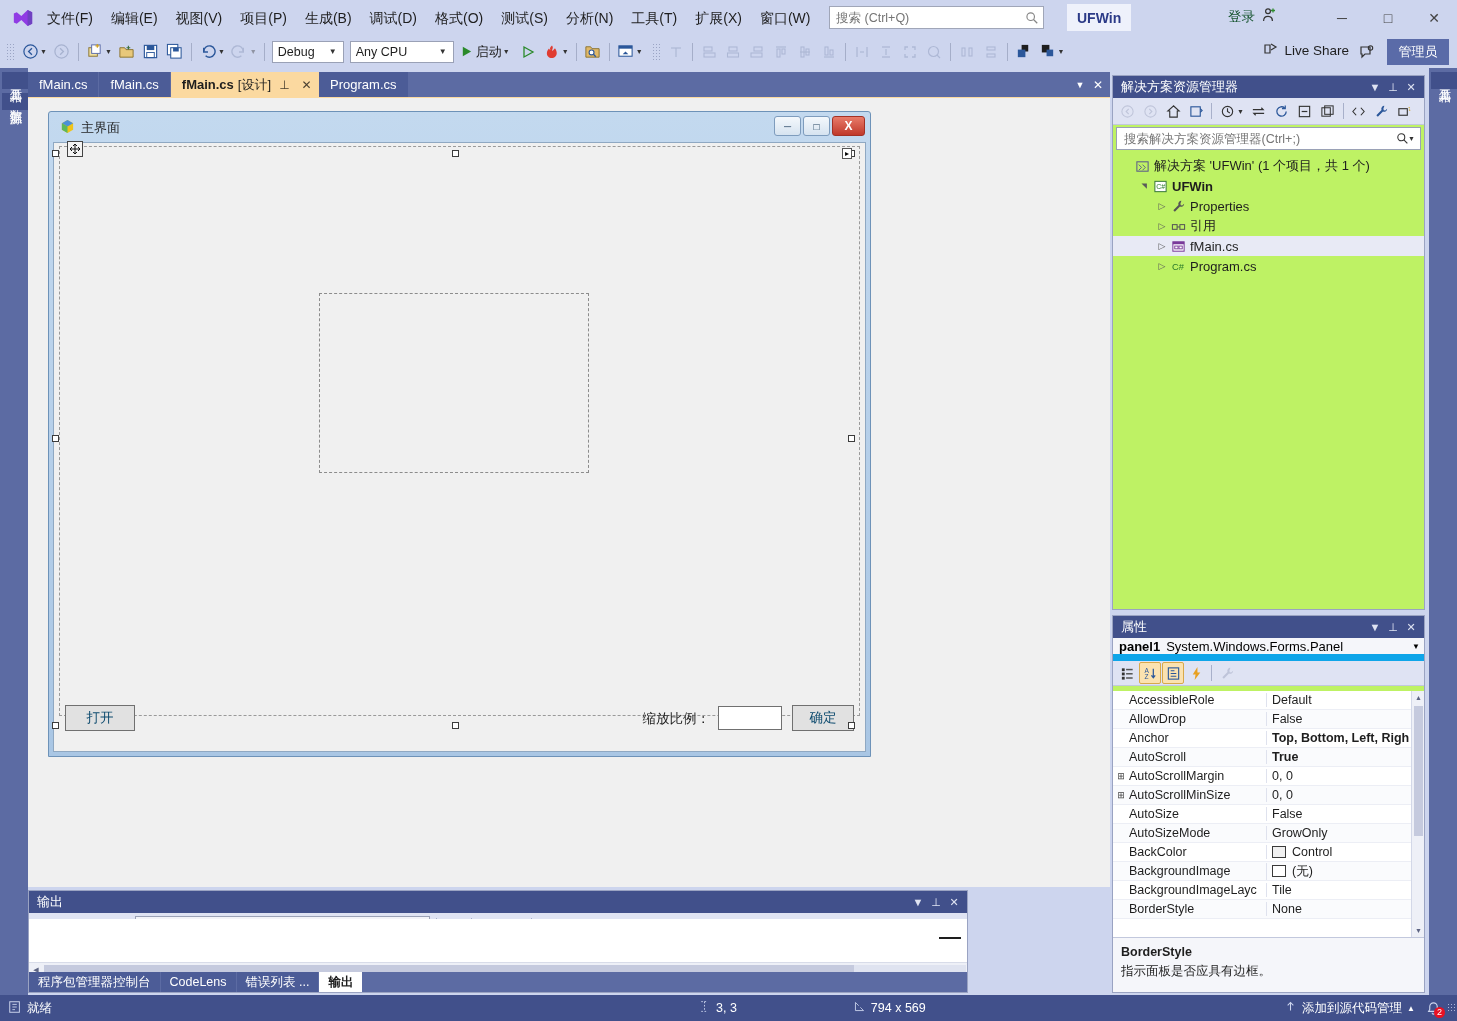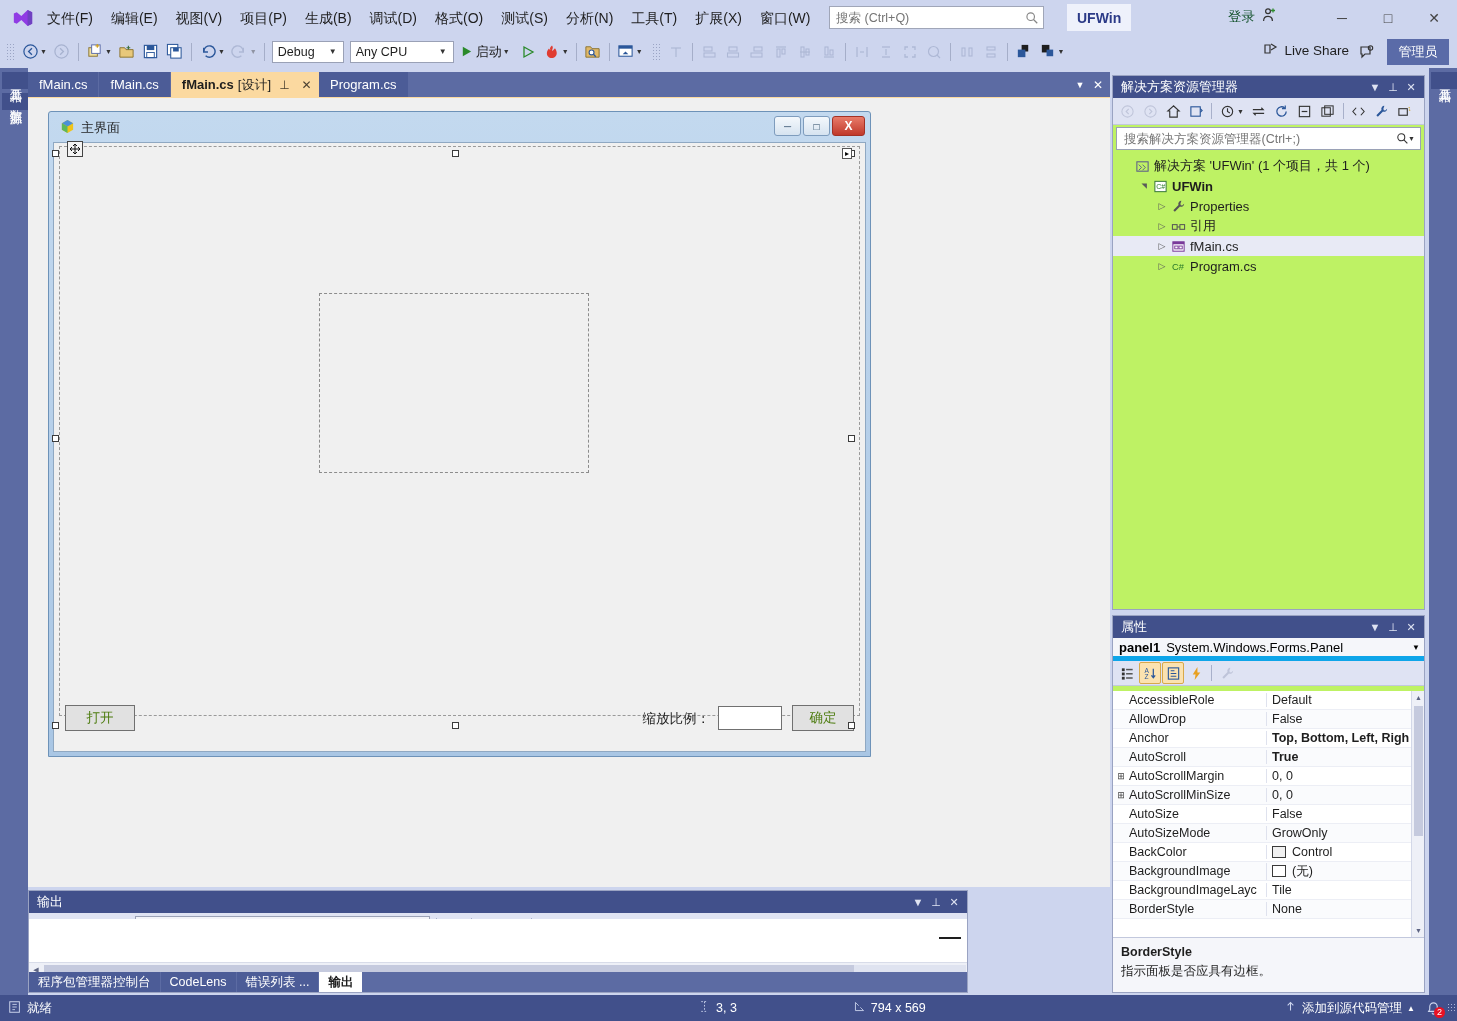--- a/index.html
+++ b/index.html
@@ -184,21 +184,21 @@
   }
   .img-dotted {
     position: absolute; left: 259px; top: 146px;
     width: 270px; height: 180px; border: 1px dashed #8c8c8c;
   }
   .form-bottom {
     position: absolute; left: 0; right: 0; bottom: 0; height: 56px;
   }
   .wbtn {
     position: absolute; background: #e1e1e1; border: 1px solid #707070;
-    font-size: 13.5px; color: #4d7c0f;
+    font-size: 13.5px; color: #0c4a6e;
     display: flex; align-items: center; justify-content: center; font-family: Liberation Serif, serif;
   }
   .btn-open { left: 11px; top: 10px; width: 70px; height: 26px; }
   .btn-ok   { right: 11px; top: 10px; width: 62px; height: 26px; }
   .lbl-scale {
     position: absolute; right: 155px; top: 15px;
     font-size: 13.5px; color: #1e1e1e; white-space: nowrap;
   }
   .txt-scale {
     position: absolute; right: 83px; top: 11px; width: 64px; height: 24px;
@@ -249,21 +249,21 @@
   .trow { height: 20px; display: flex; align-items: center; padding-left: 6px; white-space: nowrap; }
   .trow.sel { background: #e8eaf5; }
   .tarrow { width: 14px; text-align: center; color: #5a5a5a; font-size: 8px; }
   .ticon { width: 19px; display: flex; align-items: center; justify-content: center; }
   .tlabel { padding-left: 2px; }
   .tlabel.b { font-weight: bold; }
 
   
   .pgrid-obj {
     height: 23px; display: flex; align-items: center;
-    padding: 0 4px 0 6px; font-size: 13px; border-bottom: 5px solid #0ea5e9;
+    padding: 0 4px 0 6px; font-size: 13px; border-bottom: 7px solid #0ea5e9;
     background: #f5f6fa;
   }
   .pgrid-obj .po-name { font-weight: bold; margin-right: 6px; }
   .pgrid-obj .po-type { flex: 1; }
   .prow {
     height: 19px; display: flex; align-items: center;
     font-size: 12.5px; color: #1e1e1e; border-bottom: 1px solid #eceef5;
   }
   .prow:nth-child(even) { background: #fafbfd; }
   .pr-exp { width: 16px; text-align: center; font-size: 9px; color: #444; }

